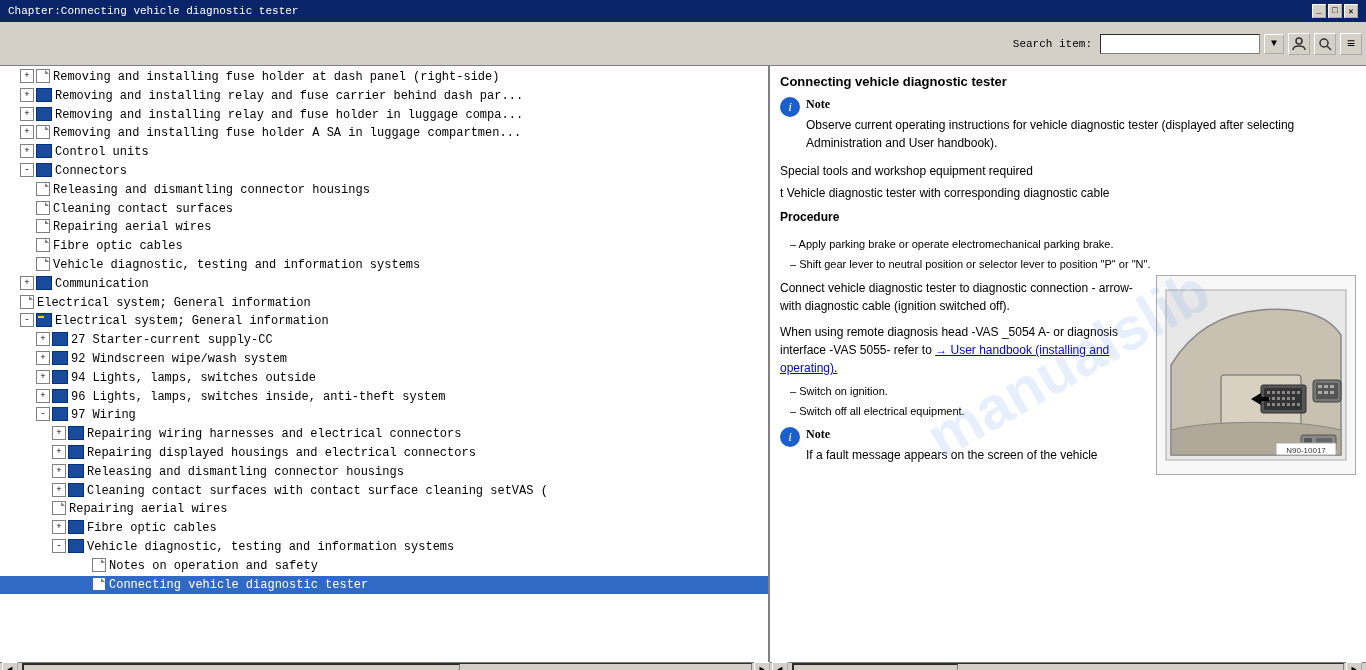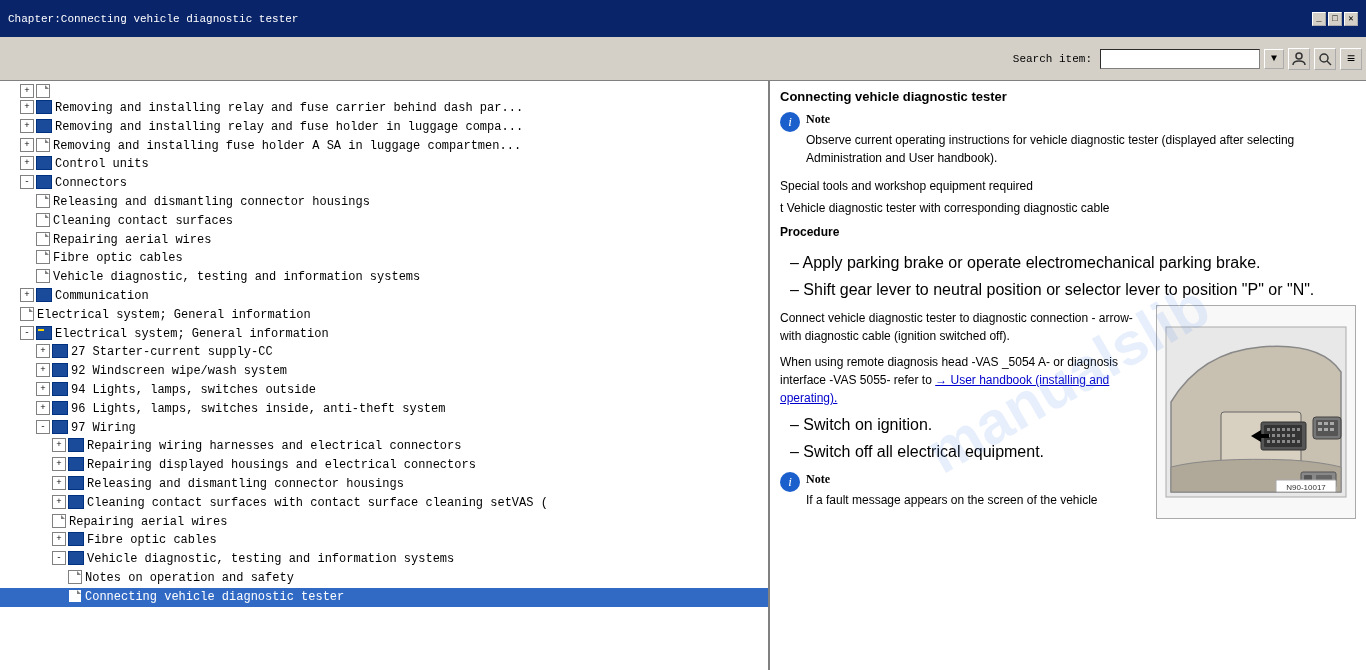--- a/index.html
+++ b/index.html
@@ -7,21 +7,21 @@
     
     
     #title-bar {
       background: #0a246a;
       color: white;
       padding: 3px 8px;
       font-size: 11px;
       display: flex;
       align-items: center;
       justify-content: space-between;
-      height: 37px;
+      height: 22px;
     }
     
     
     #toolbar {
       background: #d4d0c8;
       border-bottom: 1px solid #808080;
       padding: 2px 4px;
       display: flex;
       align-items: center;
       height: 44px;
@@ -94,21 +94,21 @@
       padding: 1px 2px;
       cursor: pointer;
       white-space: nowrap;
       line-height: 1.4;
       font-size: 12px;
     }
     
     .tree-indent-1 { padding-left: 20px; }
     .tree-indent-2 { padding-left: 36px; }
     .tree-indent-3 { padding-left: 52px; }
-    .tree-indent-4 { padding-left: 68px; }
+    .tree-indent-4 { padding-left: 92px; }
     
     .expand-icon {
       display: inline-block;
       width: 14px;
       height: 14px;
       border: 1px solid #808080;
       background: white;
       font-size: 9px;
       text-align: center;
       line-height: 12px;
@@ -202,21 +202,21 @@
     
     .procedure-header {
       font-family: Arial, sans-serif;
       font-size: 12px;
       font-weight: bold;
       margin: 8px 0 12px 0;
     }
     
     .bullet-item {
       font-family: Arial, sans-serif;
-      font-size: 16px;
+      font-size: 11px;
       margin: 3px 0 3px 10px;
       line-height: 1.5;
     }
     
     .right-content {
       display: flex;
     }
     
     .right-text-col {
       flex: 1;
@@ -352,20 +352,21 @@
 </div>
 
 <div id="main">
 
   <div id="left-panel">
     <div id="tree-content">
 
       <div class="tree-item tree-indent-1">
         <span class="expand-icon">+</span>
         <span class="doc-icon"></span>
+        <span>Removing and installing fuse holder at dash panel (right-side)</span>
       </div>
       <div class="tree-item tree-indent-1">
         <span class="expand-icon">+</span>
         <span class="book-icon"></span>
         <span>Removing and installing relay and fuse carrier behind dash par...</span>
       </div>
       <div class="tree-item tree-indent-1">
         <span class="expand-icon">+</span>
         <span class="book-icon"></span>
         <span>Removing and installing relay and fuse holder in luggage compa...</span>

